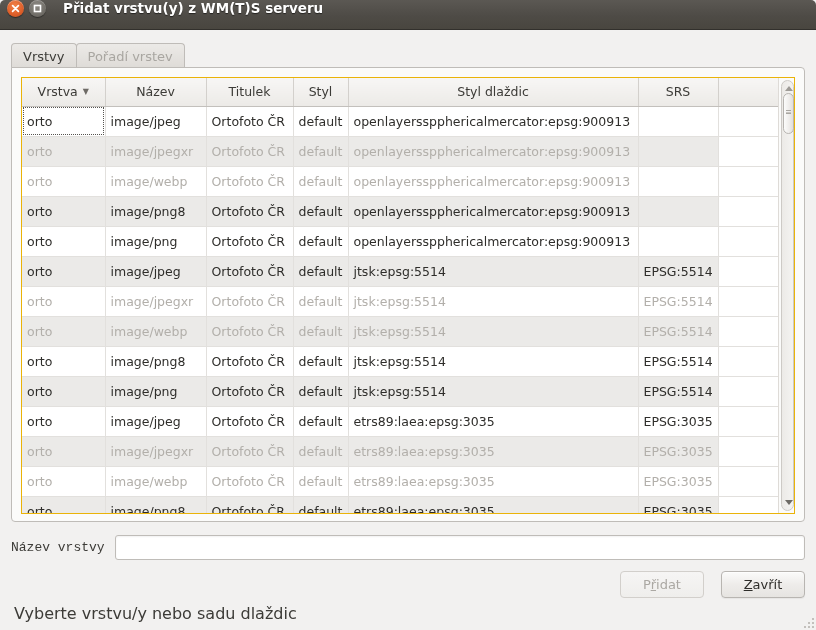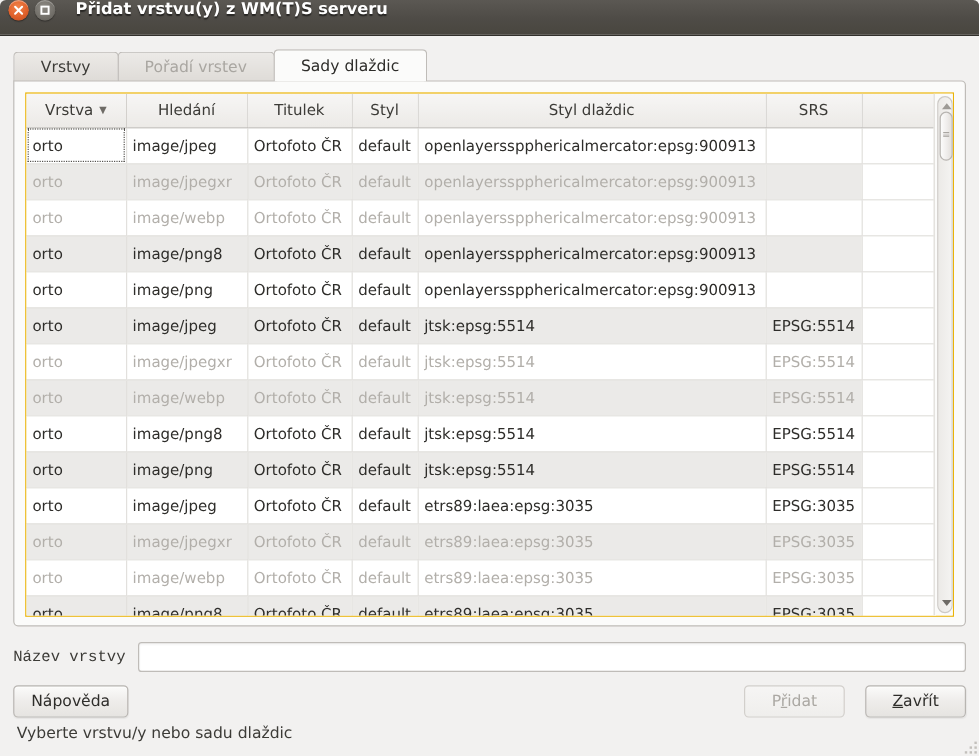--- a/index.html
+++ b/index.html
@@ -49,21 +49,21 @@
     background: #f2f1f0;
   }
 
   
   .tabbar {
     position: absolute; left: 11px; top: 11px;
     height: 27px;
     display: flex; align-items: flex-end;
   }
   .tab {
-    height: 25px; padding: 0 22px;
+    height: 25px; padding: 0 11px;
     display: flex; align-items: center;
     font-size: 13px; color: #3c3b37;
     border: 1px solid #bfbcb8;
     border-bottom: none;
     border-top-left-radius: 4px; border-top-right-radius: 4px;
     background: linear-gradient(to bottom, #eceae7 0%, #dedbd7 100%);
     margin-right: -1px;
     position: relative;
     white-space: nowrap;
   }
@@ -228,21 +228,21 @@
     border-color: #d2cfcb;
     box-shadow: none;
   }
   .btn.help { position: absolute; left: 0; top: 0; }
   .btn.add { position: absolute; right: 101px; top: 0; }
   .btn.close-btn { position: absolute; right: 0; top: 0; }
   .mnem { text-decoration: underline; }
 
   .statusbar {
     position: absolute; left: 14px; top: 574px;
-    font-size: 13px; color: #3c3b37;
+    font-size: 16px; color: #3c3b37;
     white-space: nowrap;
   }
   .grip-corner {
     position: absolute; right: 2px; bottom: 2px;
     width: 12px; height: 12px;
   }
   .grip-corner i {
     position: absolute; background: #c3c0bc; width: 2px; height: 2px;
   }
 </style>
@@ -264,23 +264,20 @@
 </div>
 
 <div class="dialog">
 
   <div class="tabbar">
     <div class="tab">
       <span>Vrstvy</span>
     </div>
     <div class="tab disabled">
       <span>Pořadí vrstev</span>
-    </div>
-    <div class="tab active">
-      <span>Sady dlaždic</span>
     </div>
   </div>
 
   <div class="tabpanel">
     <div class="table-frame">
 
       <div class="table-scroll">
         <table class="grid">
           <colgroup>
             <col style="width:83px">
@@ -289,21 +286,21 @@
             <col style="width:55px">
               <col style="width:290px">
               <col style="width:80px">
               <col style="width:62px">
           </colgroup>
           <thead>
             <tr>
               <th>
                 <span>Vrstva</span><span class="sort-ind">▼</span>
               </th>
-              <th><span>Hledání</span></th>
+              <th><span>Název</span></th>
               <th><span>Titulek</span></th>
               <th><span>Styl</span></th>
               <th><span>Styl dlaždic</span></th>
               <th><span>SRS</span></th>
               <th class="filler"><span></span></th>
             </tr>
           </thead>
           <tbody id="table-body">
               <tr class="odd">
                 <td class="focus-cell">orto</td>
@@ -447,23 +444,20 @@
 
     </div>
   </div>
 
   <div class="name-row">
     <div class="name-label">Název vrstvy</div>
     <input class="name-input" type="text" value="" style="">
   </div>
 
   <div class="btn-row">
-    <button class="btn help">
-      <span>Nápověda</span>
-    </button>
     <button class="btn close-btn">
       <span class="mnem">Z</span><span>avřít</span>
     </button>
     <button class="btn add disabled">
       <span>P</span><span class="mnem">ř</span><span>idat</span>
     </button>
   </div>
 
   <div class="statusbar">Vyberte vrstvu/y nebo sadu dlaždic</div>
 

